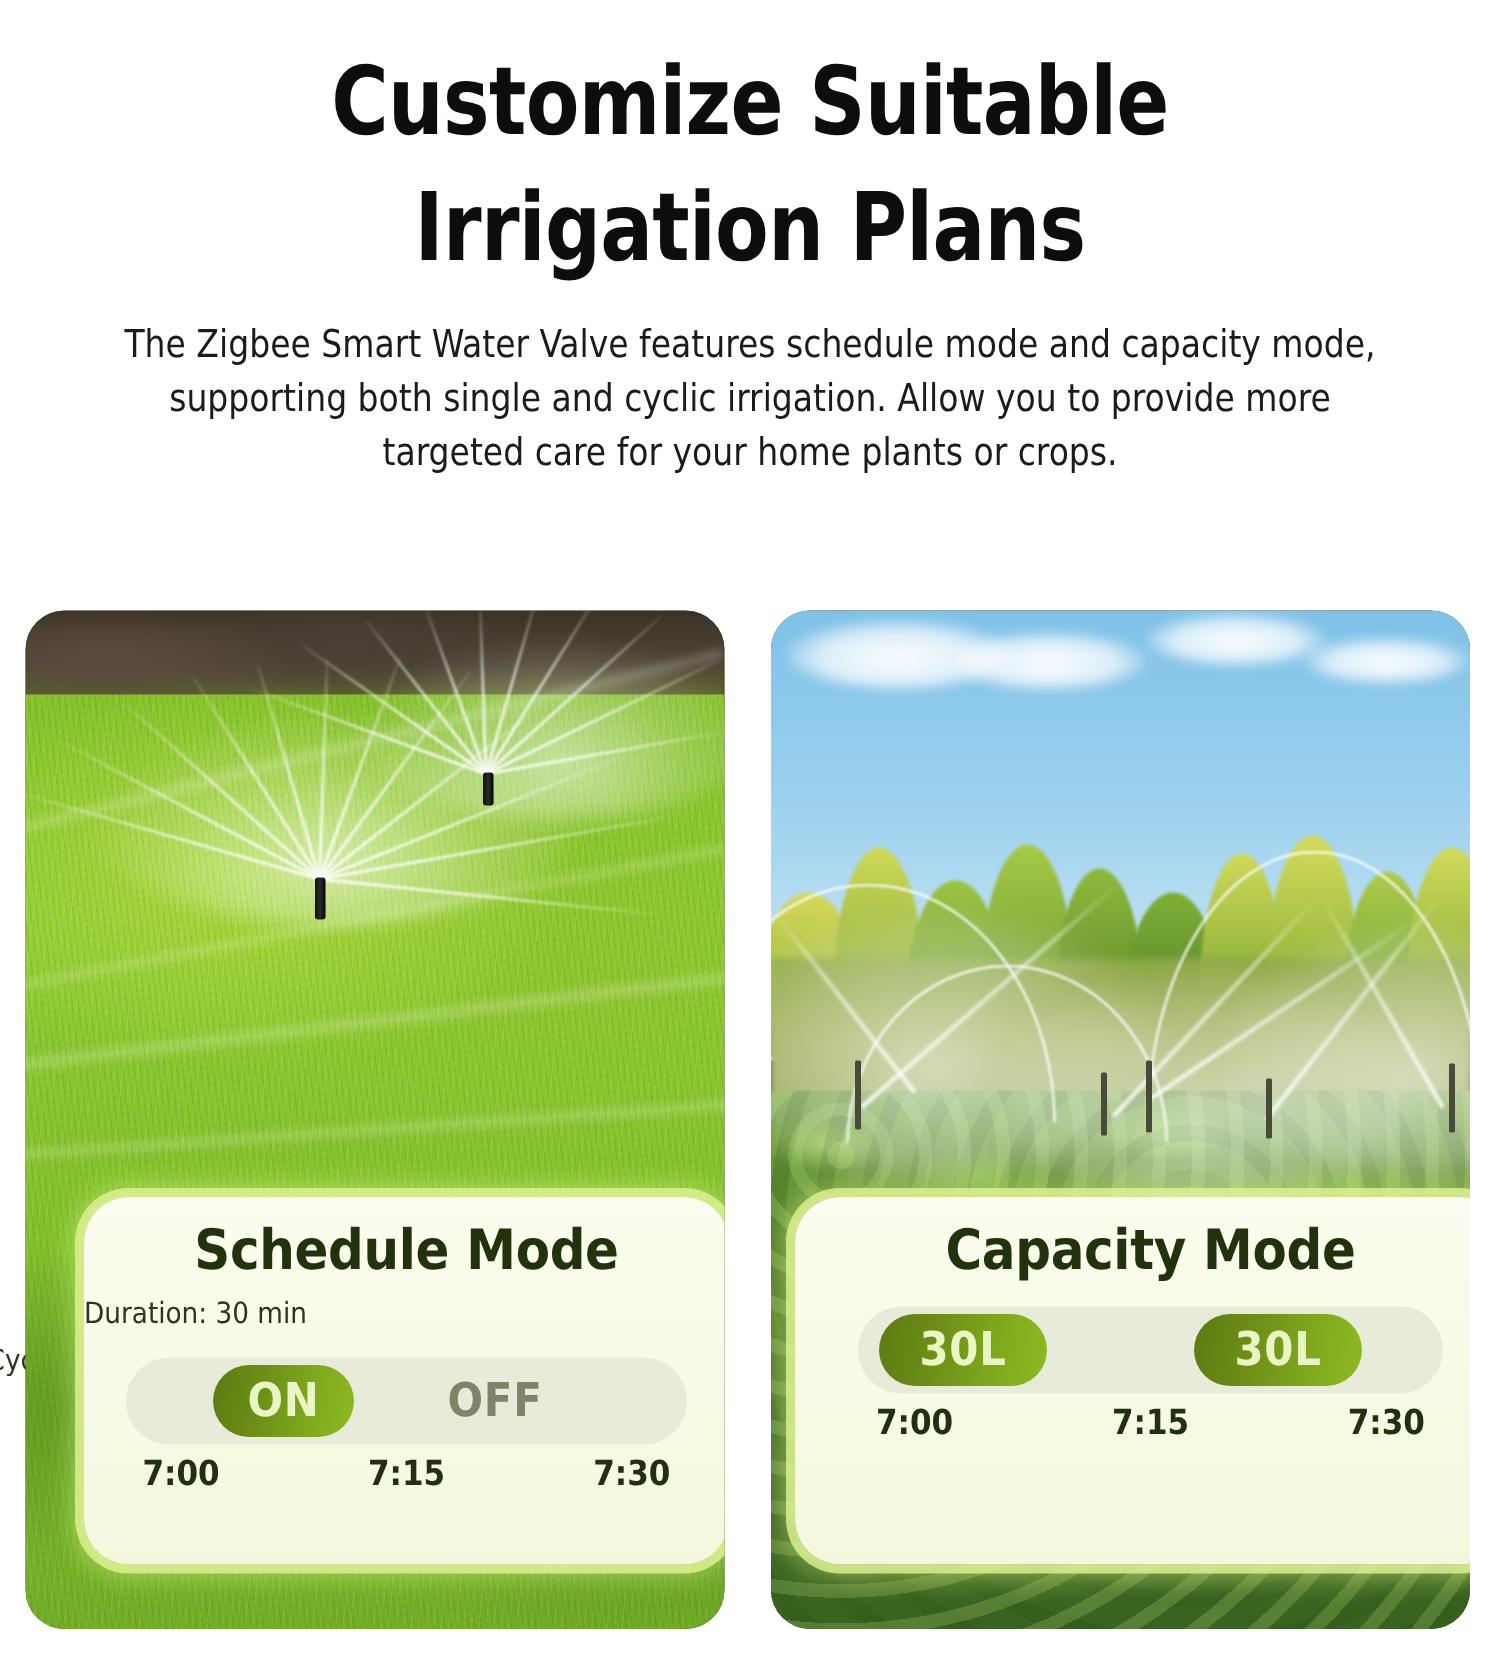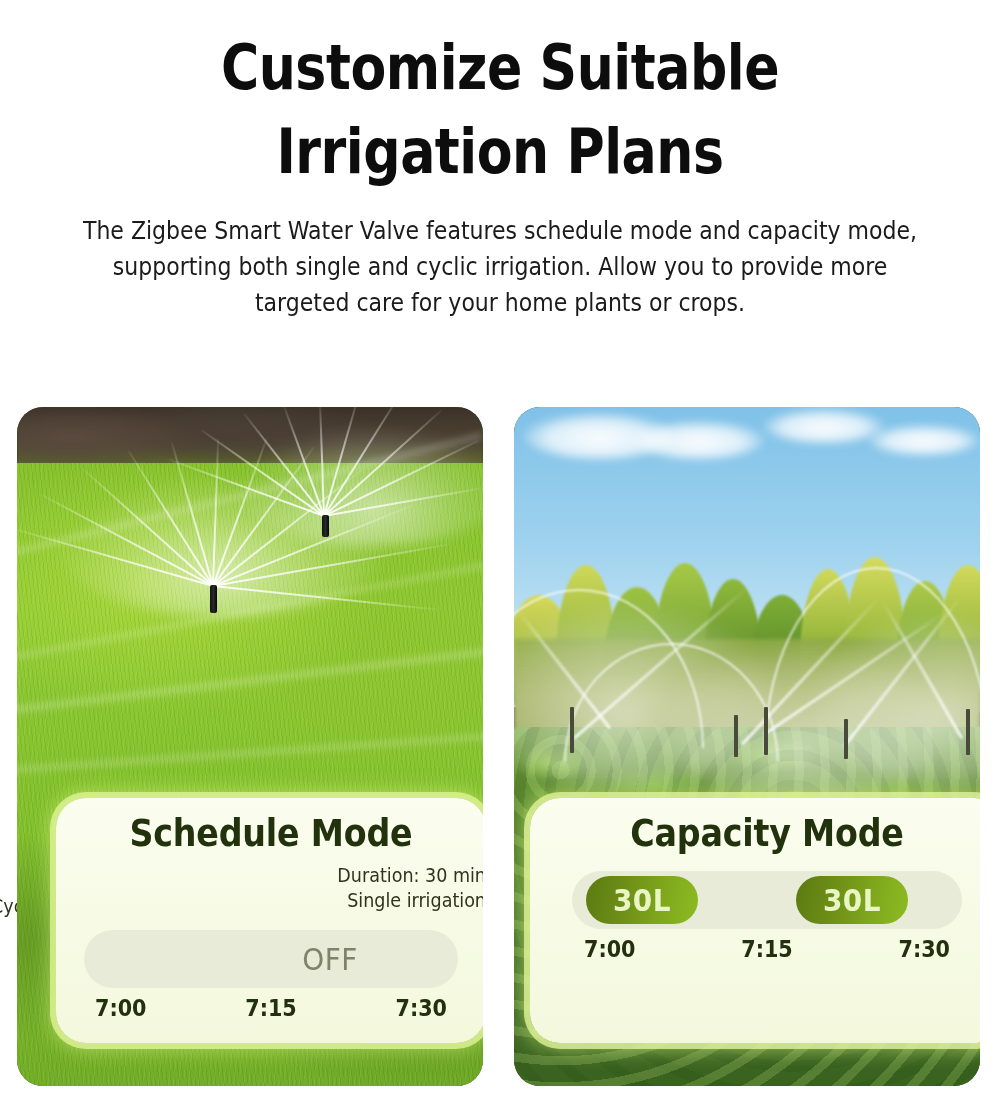--- a/index.html
+++ b/index.html
@@ -225,21 +225,21 @@
   .panel-title {
     text-align: center;
     font-family: "DejaVu Sans Condensed", "Liberation Sans Narrow", "Liberation Sans", sans-serif;
     font-weight: bold;
     font-size: 37px;
     color: #22320c;
     letter-spacing: -0.2px;
   }
   .panel-lines {
     margin-top: 9px;
-    text-align: right;
+    text-align: left;
     font-family: "DejaVu Sans Condensed", "Liberation Sans Narrow", "Liberation Sans", sans-serif;
     font-size: 19.5px;
     line-height: 1.28;
     color: #30341f;
   }
 
   
   .track {
     position: relative;
     margin: 16px auto 0;
@@ -270,21 +270,21 @@
   .pill-v2   { left: 224px; width: 112px; }
 
   .pill-off {
     position: absolute;
     top: 5px; left: 196px;
     width: 100px; height: 48px;
     display: flex;
     align-items: center;
     justify-content: center;
     font-family: "DejaVu Sans Condensed", "Liberation Sans Narrow", "Liberation Sans", sans-serif;
-    font-weight: normal;
+    font-weight: bold;
     font-size: 31px;
     color: #7e836a;
     letter-spacing: 0.5px;
   }
 
   .times {
     margin: 7px auto 0;
     display: flex;
     justify-content: space-between;
     font-family: "DejaVu Sans Condensed", "Liberation Sans Narrow", "Liberation Sans", sans-serif;
@@ -365,24 +365,24 @@
       </div>
       <div class="sprinkler-stem" style="left:305px;top:108px;height:22px;"></div>
 
       <div class="lawn-shadow"></div>
     </div>
 
     <div class="panel panel-left">
       <div class="panel-title">Schedule Mode</div>
       <div class="panel-lines">
         <div>Duration: 30 min</div>
-        <div>Single irrigation</div>
       </div>
 
       <div class="track track-left">
+        <div class="pill pill-on">ON</div>
         <div class="pill-off">OFF</div>
       </div>
 
       <div class="times times-left">
         <span>7:00</span>
         <span>7:15</span>
         <span>7:30</span>
       </div>
     </div>
   </div>

